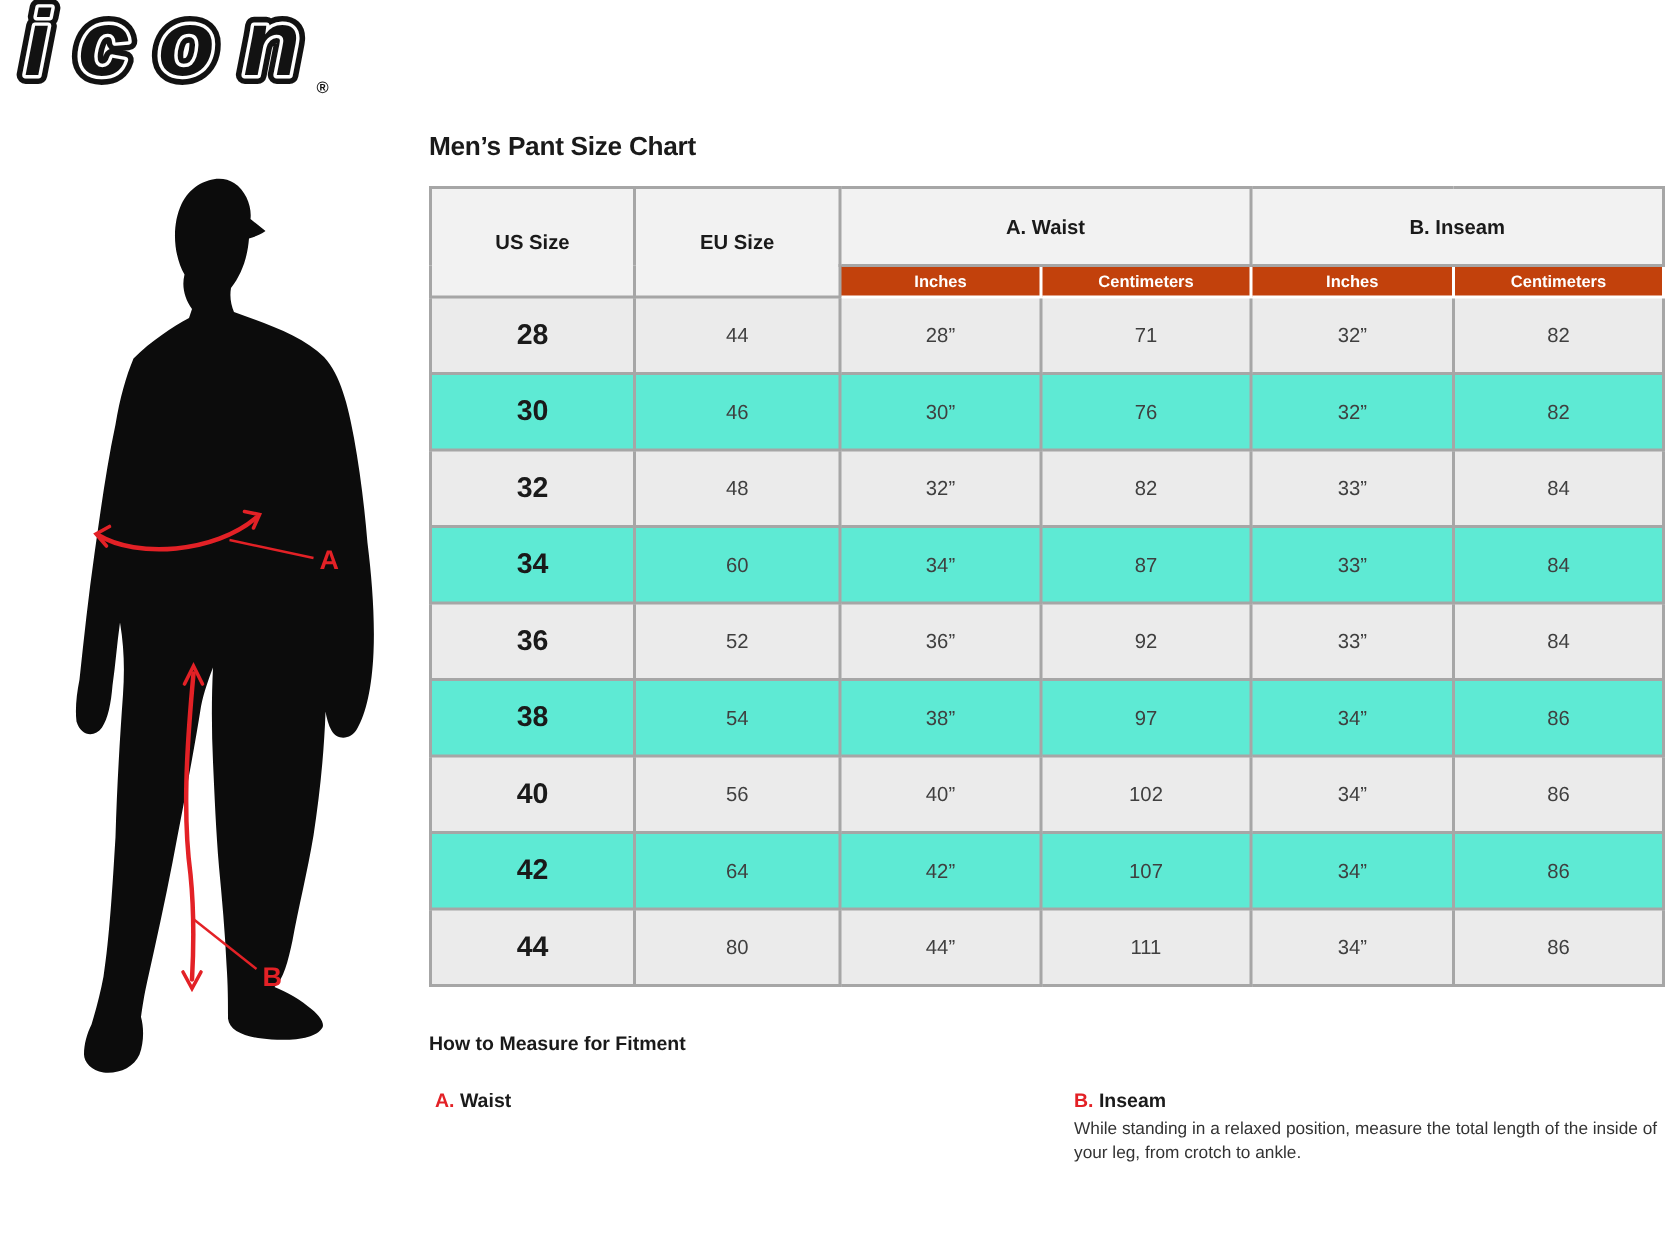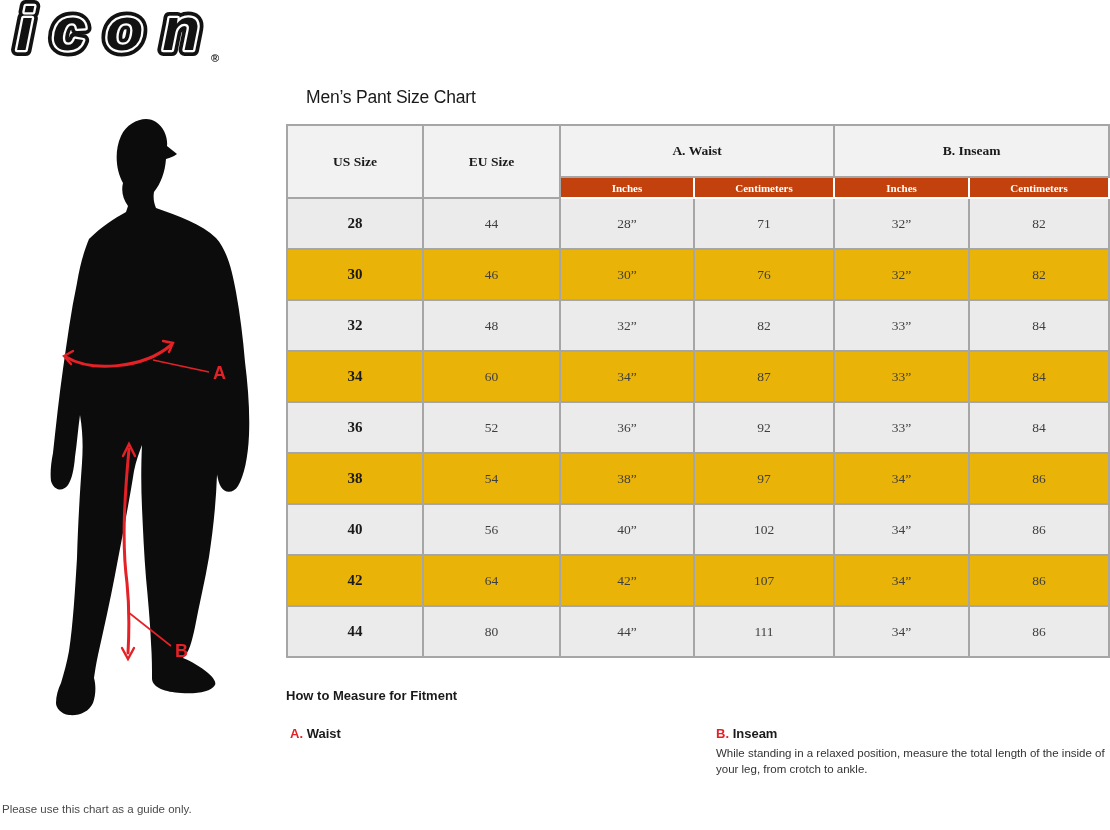--- a/index.html
+++ b/index.html
@@ -8,40 +8,40 @@
 
   
   .logo { position:absolute; left:4px; top:0px; }
 
   
   .figure { position:absolute; left:25px; top:113px; }
 
   
   .page-title {
     position:absolute; left:286px; top:87px;
-    font-size:17.5px; font-weight:normal; color:#1a1a1a; letter-spacing:-0.2px;margin-left:20px;
+    font-size:17.5px; font-weight:bold; color:#1a1a1a; letter-spacing:-0.2px;
   }
 
   table.size-table {
     position:absolute; left:286px; top:124px; width:822px;
-    border-collapse:collapse; table-layout:fixed;font-family:Liberation Serif, serif;
+    border-collapse:collapse; table-layout:fixed;
   }
   .size-table th, .size-table td {
     border:2px solid #a6a6a6; text-align:center; vertical-align:middle; padding:0;
   }
   .size-table thead th.group {
     background:#f2f2f2; font-size:13.5px; font-weight:bold; color:#1a1a1a; height:52px;
   }
   .size-table thead tr.sub th {
     background:#c2410c; color:#fff; font-size:11px; font-weight:bold; height:21px;
     border:2px solid #fff; border-top-width:0;
   }
-  .size-table tbody td { height:51px; font-size:13.5px; color:#3f3f3f; background:#eab308; }
+  .size-table tbody td { height:51px; font-size:13.5px; color:#3f3f3f; background:#5eead4; }
   .size-table tbody tr:nth-child(odd) td { background:#ebebeb; }
-  .size-table tbody td.us { font-weight:bold; color:#1a1a1a; font-size:15px; }
+  .size-table tbody td.us { font-weight:bold; color:#1a1a1a; font-size:19px; }
 
   .howto-title {
     position:absolute; left:286px; top:688px;
     font-size:13px; font-weight:bold; color:#1a1a1a;
   }
   .howto-col { position:absolute; top:726px; width:402px; }
   .howto-col.a { left:290px; }
   .howto-col.b { left:716px; }
   .howto-col h3 { font-size:13px; font-weight:bold; color:#1a1a1a; }
   .howto-col h3 .letter { color:#e32126; }
@@ -250,14 +250,13 @@
 
 <div class="howto-col b">
   <h3>
     <span class="letter">B.</span>
     <span>Inseam</span>
   </h3>
   <p>While standing in a relaxed position, measure the total length of the inside of your leg, from crotch to ankle.</p>
 </div>
 
 <div class="footer">
-  <div>Please use this chart as a guide only.</div>
 </div>
 
 </body></html>

